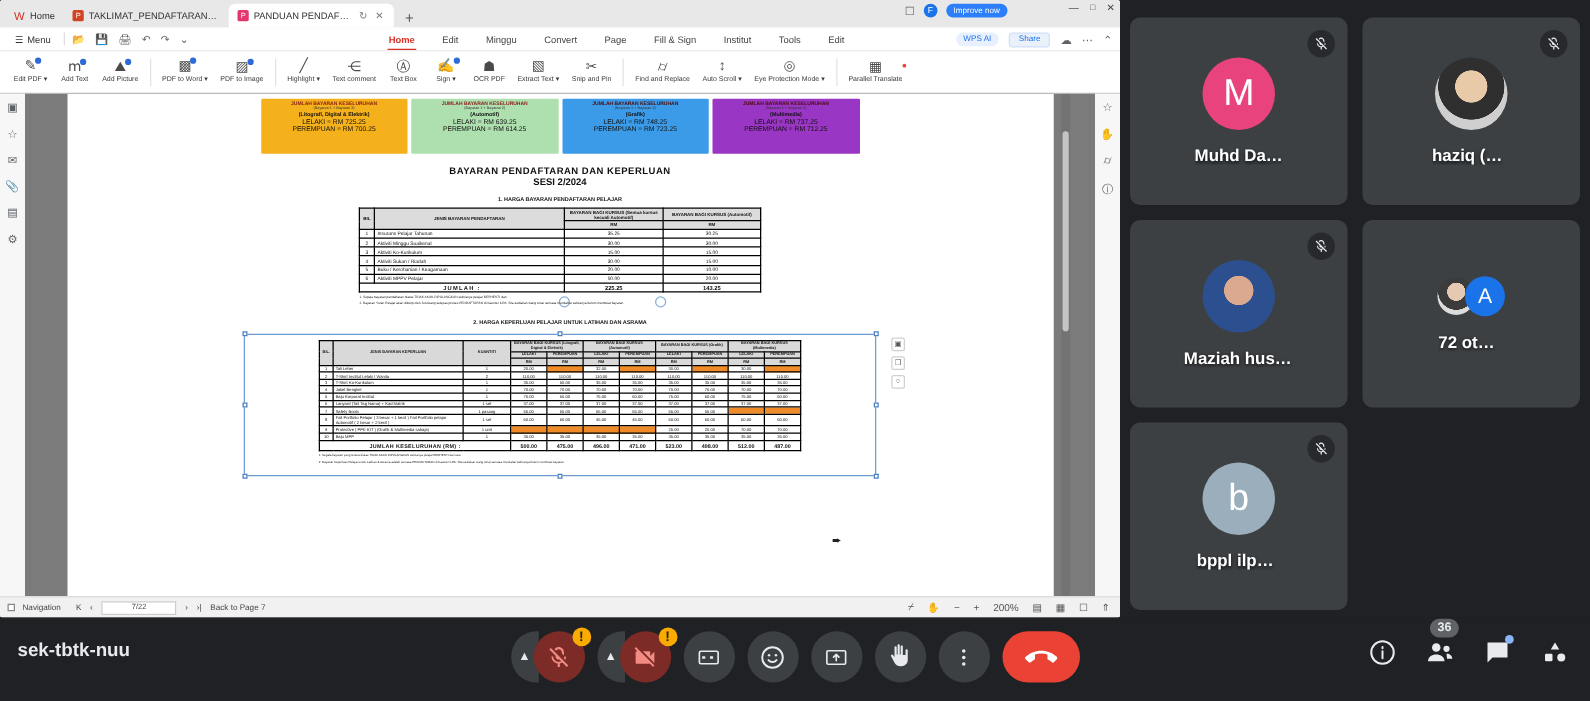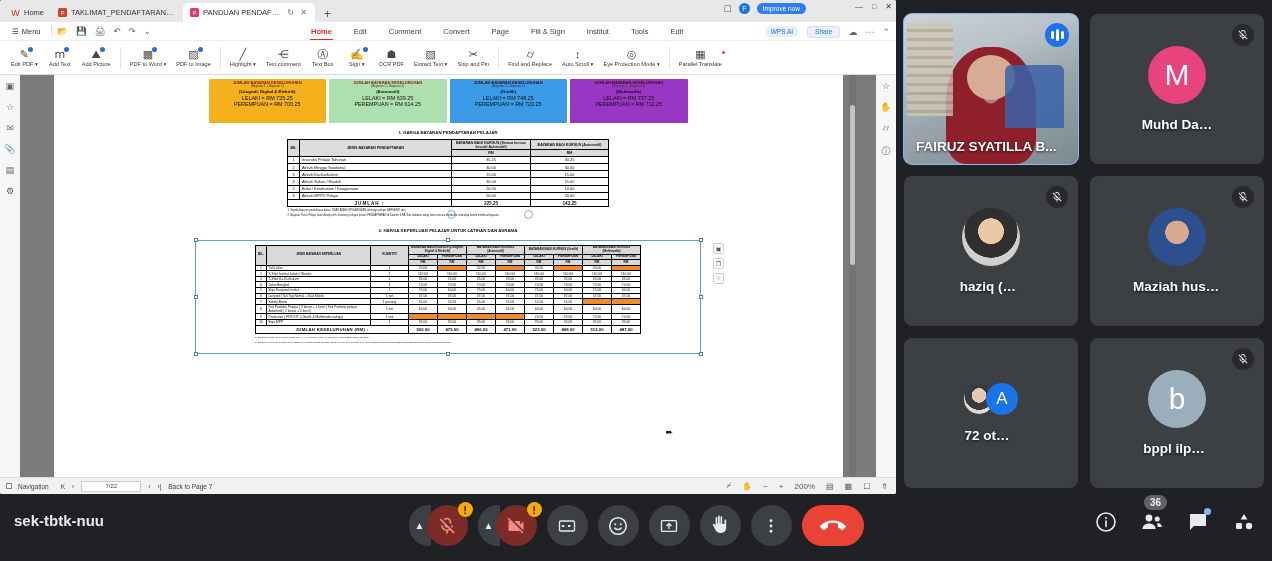--- a/index.html
+++ b/index.html
@@ -450,21 +450,21 @@
       <span>📂</span>
       <span>💾</span>
       <span>🖨</span>
       <span>↶</span>
       <span>↷</span>
       <span>⌄</span>
     </div>
     <div class="ribbon-tabs">
       <div class="rtab active">Home</div>
       <div class="rtab">Edit</div>
-      <div class="rtab">Comment</div>
+      <div class="rtab">Minggu</div>
       <div class="rtab">Convert</div>
       <div class="rtab">Page</div>
       <div class="rtab">Fill &amp; Sign</div>
       <div class="rtab">Institut</div>
       <div class="rtab">Tools</div>
       <div class="rtab">Edit</div>
     </div>
     <div class="menurow-right">
       <span class="pill-wps">WPS AI</span>
       <span class="pill-share">Share</span>
@@ -593,20 +593,22 @@
           </div>
           <div class="cbox cb4">
             <div class="t1">JUMLAH BAYARAN KESELURUHAN</div>
             <div class="t2">(Bayaran 1 + Bayaran 2)</div>
             <div class="t3">(Multimedia)</div>
             <div class="t4">LELAKI = RM 737.25</div>
             <div class="t4">PEREMPUAN = RM 712.25</div>
           </div>
         </div>
 
+        <div class="doc-title">BAYARAN PENDAFTARAN DAN KEPERLUAN</div>
+        <div class="doc-sub">SESI 2/2024</div>
         <div class="sect-h">1. HARGA BAYARAN PENDAFTARAN PELAJAR</div>
 
         <table class="t1">
           <thead>
             <tr>
               <th rowspan="2" style="width:12px">BIL</th>
               <th rowspan="2" style="width:152px">JENIS BAYARAN PENDAFTARAN</th>
               <th style="width:79px">BAYARAN BAGI KURSUS (Semua kursus kecuali Automotif)</th>
               <th style="width:78px">BAYARAN BAGI KURSUS (Automotif)</th>
             </tr>
@@ -901,31 +903,20 @@
       <span>▤</span>
       <span>▦</span>
       <span>☐</span>
       <span>⇑</span>
     </span>
   </div>
 </div>
 
 <div id="meet-panel">
 
-  <div class="tile speaking">
-    <div class="photo"></div>
-    <div class="photo-shelf"></div>
-    <div class="photo-chair"></div>
-    <div class="speak-badge">
-      <i style="height:8px"></i>
-        <i style="height:12px"></i>
-        <i style="height:8px"></i>
-    </div>
-    <div class="tile-name">FAIRUZ SYATILLA B...</div>
-  </div>
 
   <div class="tile">
     <div class="mic-off">
       <svg width="12" height="12" viewBox="0 0 24 24" fill="#e8eaed">
           <path d="M19 11h-1.7c0 .74-.16 1.43-.43 2.05l1.23 1.23c.56-.98.9-2.09.9-3.28zM4.41 2.86 3 4.27l6 6V11c0 1.66 1.34 3 3 3 .23 0 .44-.03.65-.08l1.66 1.66c-.71.33-1.5.52-2.31.52-2.76 0-5.3-2.1-5.3-5.1H5c0 3.41 2.72 6.23 6 6.72V21h2v-3.28c.91-.13 1.77-.45 2.54-.9l4.19 4.18 1.41-1.41L4.41 2.86zM12 4c1.66 0 3 1.34 3 3v1.17l1.99 1.99V7c0-2.76-2.24-5-5-5-1.65 0-3.1.8-4.01 2.03l1.45 1.45C9.93 4.59 10.89 4 12 4z"></path>
         </svg>
     </div>
     <div class="tile-inner">
       <div class="avatar" style="background:#e8437c">M</div>
       <div class="tile-name center">Muhd Daniel</div>

